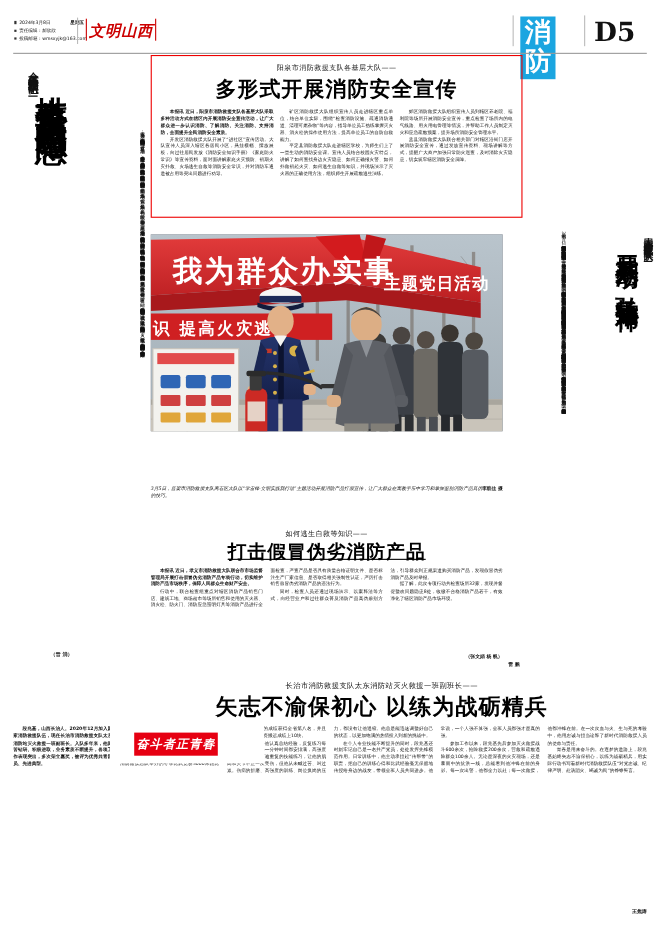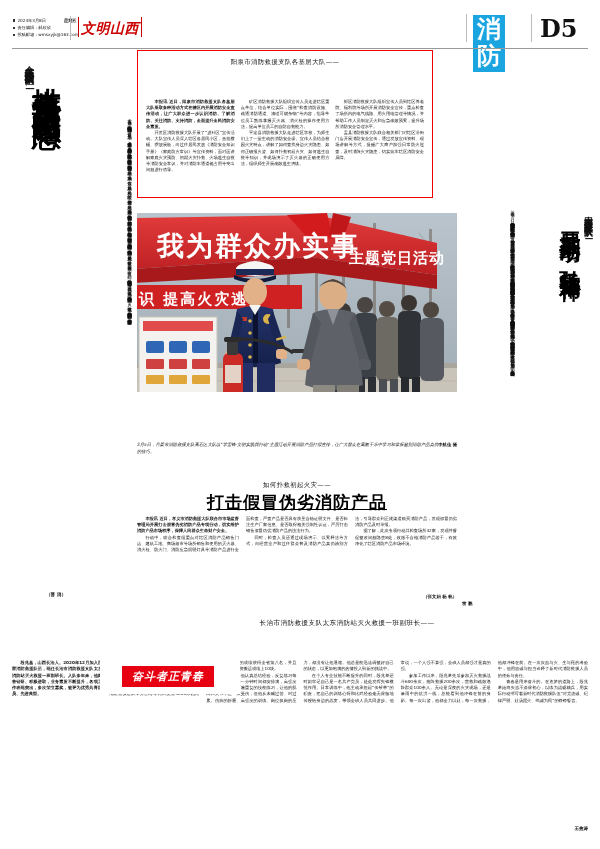--- a/index.html
+++ b/index.html
@@ -37,21 +37,21 @@
             font-family:"DejaVu Sans","Liberation Sans",sans-serif;height:170px;}
   .v-head{position:absolute;left:20px;top:8px;writing-mode:vertical-rl;text-orientation:upright;
           font-size:29px;line-height:33px;letter-spacing:3px;font-weight:bold;color:#000;
           font-family:"DejaVu Sans","Liberation Sans",sans-serif;height:420px;}
   .v-body{position:absolute;left:36px;top:60px;width:86px;height:480px;
           writing-mode:vertical-rl;font-size:4.2px;line-height:6.5px;color:#111;text-align:justify;
           letter-spacing:0.1px;overflow:hidden;}
   .v-sign{position:absolute;left:36px;top:536px;font-size:4.6px;font-weight:bold;color:#111;}
 
   
-  .redbox{position:absolute;left:137px;top:50px;width:296px;height:148px;border:1.6px solid #e00;box-sizing:border-box;}
+  .redbox{position:absolute;left:137px;top:50px;width:338px;height:148px;border:1.6px solid #e00;box-sizing:border-box;}
   .kicker{font-size:6.4px;line-height:9px;color:#111;text-align:center;letter-spacing:0.4px;margin-top:7px;}
   .headline{font-size:19px;line-height:24px;color:#000;text-align:center;font-weight:bold;letter-spacing:1px;margin-top:2px;}
   .cols3{position:absolute;left:8px;top:48px;right:8px;bottom:6px;
          column-count:3;column-gap:6px;column-rule:0px;font-size:4.2px;line-height:6.2px;
          color:#111;text-align:justify;overflow:hidden;}
   .cols3 p{margin:0 0 0 0;text-indent:8.4px;}
   .cols3 .lead{font-weight:bold;}
 
   
   .photo-wrap{position:absolute;left:137px;top:213px;width:320px;height:179px;}
@@ -83,21 +83,21 @@
   .bottom .kicker{font-size:6.6px;}
   .bottom .headline{font-size:20px;line-height:25px;letter-spacing:1px;}
 
   .bot-body{position:absolute;left:12px;top:660px;width:576px;height:185px;
             column-count:6;column-gap:7px;font-size:4.2px;line-height:6.3px;color:#111;text-align:justify;overflow:hidden;}
   .bot-body p{margin:0;text-indent:8.4px;}
   .bot-body .lead{font-weight:bold;}
   .bot-sign{position:absolute;left:480px;top:826px;width:108px;text-align:right;font-size:4.5px;font-weight:bold;color:#111;}
 
   
-  .seal{position:absolute;left:122px;top:666px;width:92px;height:21px;background:#e60012;
+  .seal{position:absolute;left:122px;top:666px;width:76px;height:21px;background:#e60012;
         display:flex;align-items:center;justify-content:center;}
   .seal span{color:#fff;font-size:11px;font-weight:bold;font-style:italic;letter-spacing:1px;
              font-family:"DejaVu Serif","Liberation Serif",serif;}
 
   
   .seal-gap{position:absolute;left:100px;top:660px;width:140px;height:34px;background:#fff;}
 
   
   svg.photo-svg{display:block;width:320px;height:235px;}
 </style>
@@ -135,20 +135,21 @@
 
   <div class="left-col">
     <div class="v-kicker">全省各级消防救援队伍——</div>
     <div class="v-head">排查整治重点场所风险隐患</div>
     <div class="v-body">本报讯 连日来，全省消防救援队伍不断加大火灾隐患排查整治力度，重点针对“九小场所”、多业态混合生产经营场所、人员密集场所等三类场所开展消防安全检查，坚决防范化解重大消防安全风险。各级消防救援队伍立足职能职责，严格按照《消防安全责任制实施办法》要求，组织精干力量，深入商场市场、宾馆饭店、公共娱乐场所、养老机构、医院学校、劳动密集型企业、高层建筑、地下空间等重点场所，重点检查单位消防安全责任制落实情况、消防设施器材完好有效情况、疏散通道和安全出口畅通情况、电气线路敷设和用电管理情况、消防控制室值班值守和持证上岗情况、员工消防安全教育培训和应急疏散演练开展情况等。对检查中发现的火灾隐患和违法行为，依法从严从重处罚，督促立即整改，确保不留死角、不留盲区。同时，各级消防救援队伍把排查整治与宣传教育紧密结合起来，通过以查代训、以案说法等形式，面对面向单位员工讲解消防法律法规和防火、灭火、疏散逃生常识，切实增强社会单位和广大群众的消防安全意识和自防自救能力，全力维护全省消防安全形势持续稳定。</div>
     <div class="v-sign">（晋 消）</div>
   </div>
 
   <div class="redbox">
     <div class="kicker">阳泉市消防救援支队各基层大队——</div>
+    <div class="headline">多形式开展消防安全宣传</div>
     <div class="cols3">
       <p class="lead">本报讯 近日，阳泉市消防救援支队各基层大队采取多种活动方式在辖区内开展消防安全宣传活动，让广大群众进一步认识消防、了解消防、关注消防、支持消防，全面提升全民消防安全素质。</p>
       <p>开发区消防救援大队开展了“进社区”宣传活动。大队宣传人员深入辖区各居民小区，悬挂横幅、摆放展板，向过往居民发放《消防安全知识手册》《家庭防火常识》等宣传资料，面对面讲解家庭火灾预防、初期火灾扑救、火场逃生自救等消防安全常识，并对消防车通道被占用等突出问题进行劝导。</p>
       <p>矿区消防救援大队组织宣传人员走进辖区重点单位，结合单位实际，围绕“检查消防设施、疏通消防通道、清理可燃杂物”等内容，指导单位员工熟练掌握灭火器、消火栓的操作使用方法，提高单位员工的自防自救能力。</p>
       <p>平定县消防救援大队走进辖区学校，为师生们上了一堂生动的消防安全课。宣传人员结合校园火灾特点，讲解了如何查找身边火灾隐患、如何正确报火警、如何扑救初起火灾、如何逃生自救等知识，并现场演示了灭火器的正确使用方法，组织师生开展疏散逃生演练。</p>
       <p>郊区消防救援大队组织宣传人员到辖区养老院、福利院等场所开展消防安全宣传，重点检查了场所内的电气线路、用火用电管理等情况，并帮助工作人员制定灭火和应急疏散预案，提升场所消防安全管理水平。</p>
       <p>盂县消防救援大队联合相关部门对辖区沿街门店开展消防安全宣传，通过发放宣传资料、现场讲解等方式，提醒广大商户加强日常防火巡查，及时消除火灾隐患，切实筑牢辖区消防安全屏障。</p>
     </div>
   </div>
 
@@ -303,40 +304,41 @@
         </g>
       </svg>
     </div>
   </div>
   <div class="caption">
     <span class="by">李航佳 摄</span>
     <span>3月5日，吕梁市消防救援支队离石区大队以“学雷锋·文明实践我行动”主题活动开展消防产品打假宣传，让广大群众在寓教于乐中学习和掌握鉴别消防产品真伪的技巧。</span>
   </div>
 
   <div class="mid">
-    <div class="kicker">如何扑救初起火灾——</div>
+    <div class="kicker">如何逃生自救等知识——</div>
     <div class="headline">打击假冒伪劣消防产品</div>
   </div>
   <div class="mid-cols">
     <p class="lead">本报讯 近日，孝义市消防救援大队联合市市场监督管理局开展打击假冒伪劣消防产品专项行动，切实维护消防产品市场秩序，保障人民群众生命财产安全。</p>
     <p>行动中，联合检查组重点对辖区消防产品销售门店、建筑工地、商场超市等场所销售和使用的灭火器、消火栓、防火门、消防应急照明灯具等消防产品进行全面检查，严查产品是否具有质量合格证明文件、是否标注生产厂家信息、是否取得相关强制性认证，严厉打击销售假冒伪劣消防产品的违法行为。</p>
     <p>同时，检查人员还通过现场演示、以案释法等方式，向经营业户和过往群众普及消防产品真伪辨别方法，引导群众到正规渠道购买消防产品，发现假冒伪劣消防产品及时举报。</p>
     <p>据了解，此次专项行动共检查场所32家，发现并督促整改问题隐患8处，收缴不合格消防产品若干，有效净化了辖区消防产品市场环境。</p>
   </div>
   <div class="mid-sign">（张文娟 杨 帆）</div>
 
   <div class="right-col">
     <div class="r-kicker">大同市消防救援支队各级大队——</div>
     <div class="r-head">开展系列活动 弘扬雷锋精神</div>
     <div class="r-body">本报讯 3月5日，大同市消防救援支队各级大队开展学雷锋主题系列活动。平城区消防救援大队组建宣传小分队，带领十余名学生深入辖区向居民宣传消防知识。宣传中，他们通过发放宣传资料、现场答疑等方式，面向居民讲解家庭如何预防火灾、发生火灾时如何逃生自救等知识，引导居民关注消防、学习消防。云冈区消防救援大队走进辖区孤寡老人家中，为老人查找和消除火灾隐患，讲解和演示灭火器的使用方法，叮嘱老人注意用火用电安全。新荣区消防救援大队对辖区电动自行车停放和充电情况进行排查，提醒居民不要在楼道内停放电动自行车或为其充电。广灵县消防救援大队联合相关部门对辖区商铺开展消防安全检查，重点查看安全出口和疏散通道是否畅通。浑源县消防救援大队一站开展“学雷锋·我践行”志愿服务活动，为辖区孤寡老人、空巢老人等特殊群体送上暖心服务，普及安全常识。灵丘县消防救援大队组织消防救援人员走上街头开展文明实践志愿服务活动，清理道路两侧的公交站牌小广告，捡拾地上的白色塑料袋，用实际行动传递文明新风。活动中，消防救援人员还向过往群众宣传消防安全常识，让大家在潜移默化中提高消防安全意识。广大消防救援人员在工作之余奉献社会、投身文明卫生建设，弘扬雷锋精神，为创造更加整洁、文明、温馨的生活环境贡献自己的一份力量。</div>
     <div class="r-sign">雷 鹏</div>
   </div>
 
   <div class="bottom">
     <div class="kicker">长治市消防救援支队太东消防站灭火救援一班副班长——</div>
+    <div class="headline">矢志不渝保初心 以练为战砺精兵</div>
   </div>
 
   <div class="bot-body">
     <p class="lead">段兆基，山西长治人。2020年12月加入国家消防救援队伍，现任长治市消防救援支队太东消防站灭火救援一班副班长。入队多年来，他刻苦钻研、积极进取，业务素质不断提升，各项工作表现突出，多次荣立嘉奖，被评为优秀共青团员、先进典型。</p>
     <p>段兆基坚持“练为战”的思想，在支队、支队防火培训、查察中组织参加的科目展示取得优异成绩。在2023年长治市消防救援支队夏季大比武实战比武中取得负重登楼5000米第一名、400米救人疏散物资搬运第一名。在2023年山西省消防救援总队举办的冬季比武竞赛5000米跑比赛中以17分08秒的成绩获得全省第八名，并且400米救人疏散物资搬运成绩上10块。</p>
     <p>在集训间隙，他认真总结经验，反复练习每个动作细节，把每一分钟时间都安排满，高强度的体能训练和千百遍重复的技能练习，让他的肌肉和关节不止一次受伤，但他从未喊过苦、叫过累。伤病的折磨、高强度的训练、岗位换岗的压力，都没有让他退缩。他总是能迅速调整好自己的状态，以更加饱满的热情投入到新的挑战中。</p>
     <p>在个人专业技能不断提升的同时，段兆基还时刻牢记自己是一名共产党员，处处发挥先锋模范作用。日常训练中，他主动承担起“传帮带”的职责，把自己的训练心得和比武经验毫无保留地传授给身边的战友，带领全班人员共同进步。他常说，一个人强不算强，全班人员都强才是真的强。</p>
     <p>参加工作以来，段兆基先后参加灭火救援战斗600余次，抢险救援200余次，营救和疏散遇险群众100余人。无论是深夜的火灾现场，还是暴雨中的抗洪一线，总能看到他冲锋在前的身影。每一次出警，他都全力以赴；每一次救援，他都冲锋在前。在一次次血与火、生与死的考验中，他用忠诚与担当诠释了新时代消防救援人员的使命与责任。</p>
     <p>青春是用来奋斗的。在逐梦的道路上，段兆基始终矢志不渝保初心，以练为战砺精兵，用实际行动书写着新时代消防救援队伍“对党忠诚、纪律严明、赴汤蹈火、竭诚为民”的铮铮誓言。</p>
   </div>

